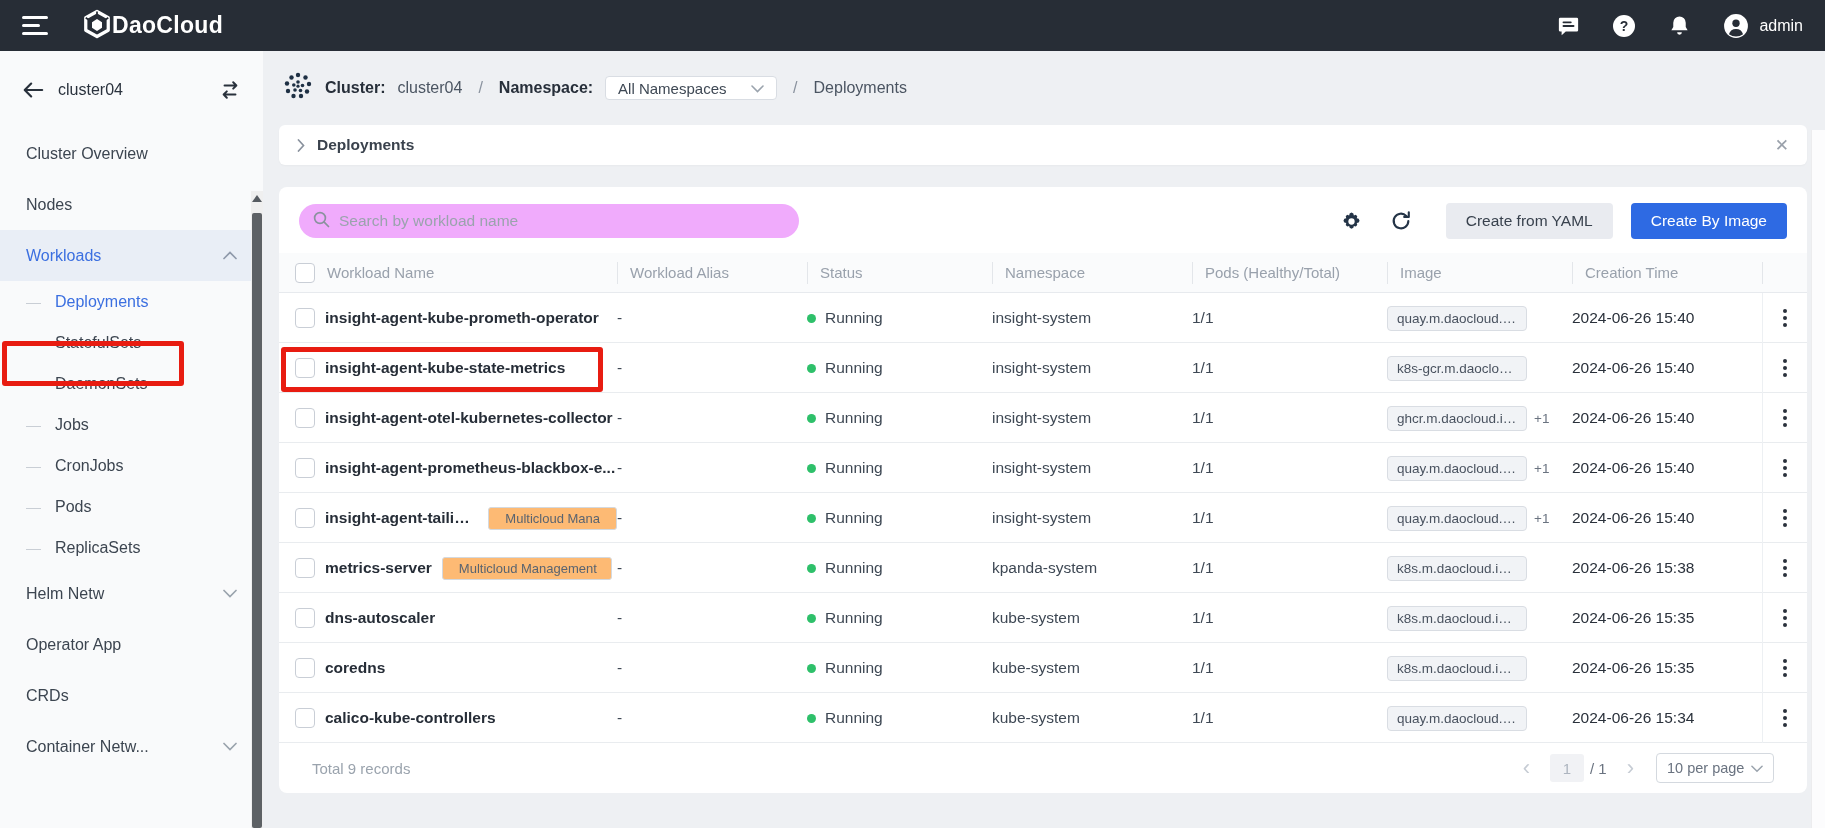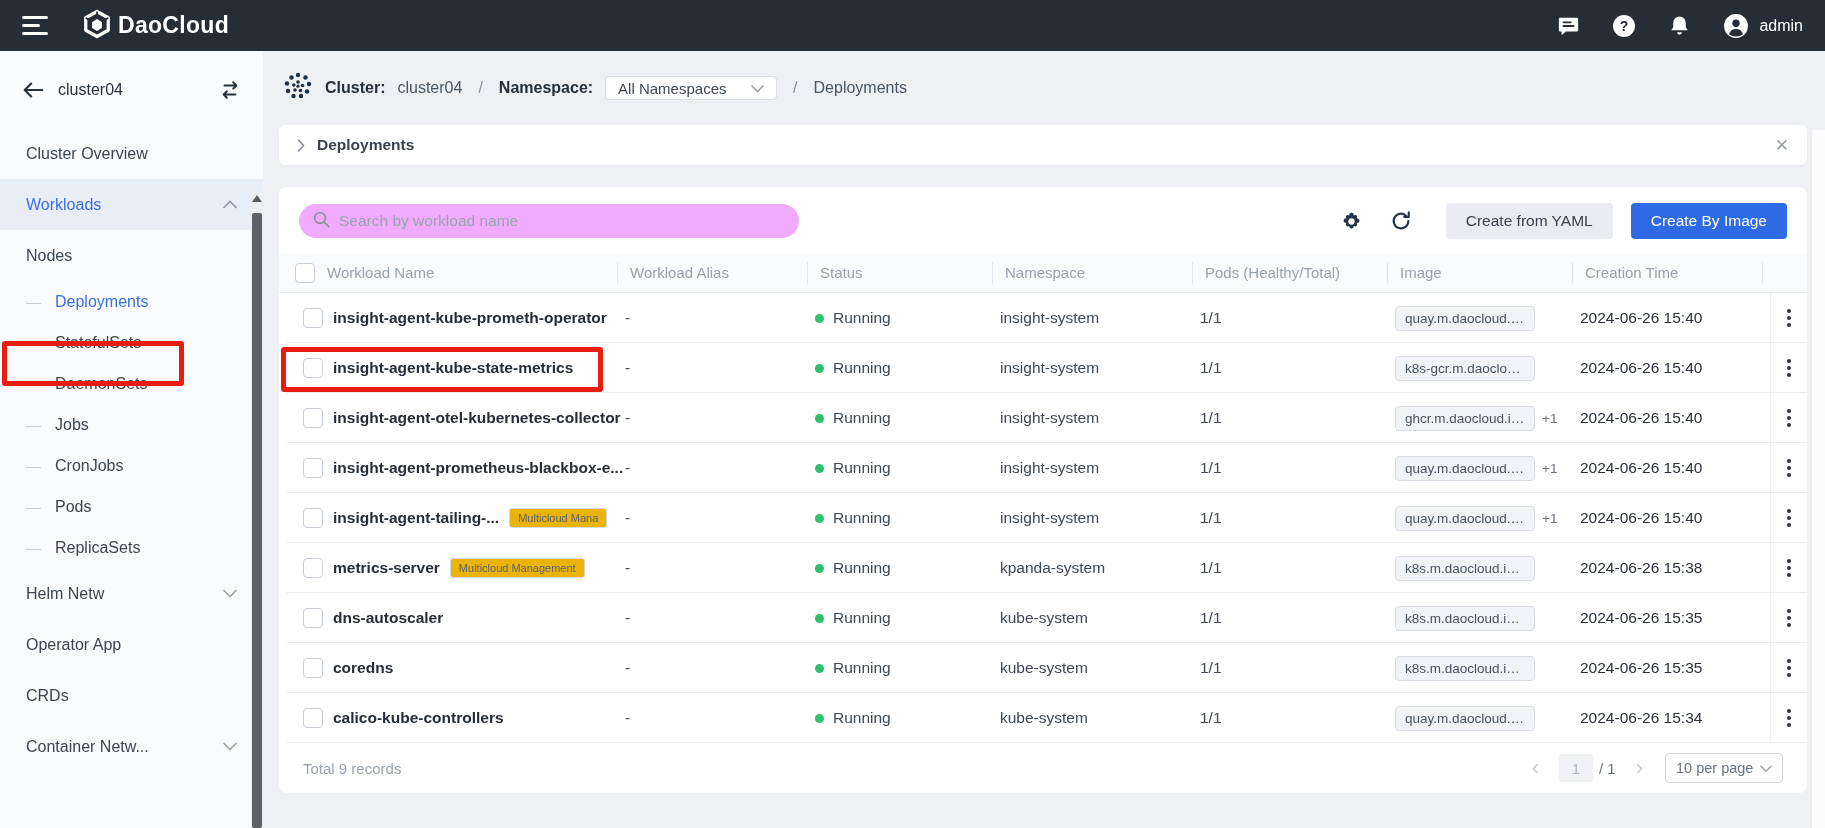--- a/index.html
+++ b/index.html
@@ -5,21 +5,21 @@
   * { margin:0; padding:0; box-sizing:border-box; }
   html,body { width:1825px; height:828px; overflow:hidden; }
   body { font-family:"Liberation Sans","DejaVu Sans",sans-serif; background:#eef0f3; color:#3e4854; }
   .page { position:relative; width:1825px; height:828px; }
 
   
   .topbar { height:51px; background:#272d36; display:flex; align-items:center; padding:0 22px; }
   .burger { width:26px; display:flex; flex-direction:column; gap:5px; cursor:pointer; margin-right:34px; }
   .burger span { height:3px; background:#fff; border-radius:2px; }
   .burger span:nth-child(2){ width:70%; }
-  .brand { display:flex; align-items:center; gap:6px; }
+  .brand { display:flex; align-items:center; gap:0; }
   .brand-name { color:#fff; font-size:23px; font-weight:bold; letter-spacing:.3px; }
   .top-spacer { flex:1; }
   .top-icons { display:flex; align-items:center; gap:32px; }
   .top-icons svg { display:block; }
   .admin-wrap { display:flex; align-items:center; gap:10px; }
   .admin-name { color:#fff; font-size:16px; }
 
   
   .body { display:flex; height:777px; }
   .sidebar { position:relative; width:263px; background:#f9fafb; flex:none; }
@@ -72,36 +72,36 @@
   .btn { height:36px; border:none; border-radius:4px; font-size:15.5px; padding:0 20px; cursor:pointer; font-family:inherit; }
   .btn.gray { background:#e9ebf0; color:#39424e; margin-right:18px; }
   .btn.blue { background:#2e6ae3; color:#fff; }
 
   
   .grid { display:grid; grid-template-columns:46px 292px 190px 185px 200px 195px 185px 190px 1fr; align-items:center; }
   .thead { height:40px; background:#fafbfc; border-bottom:1px solid #e7eaee; color:#99a1ac; font-size:15px; }
   .thead .hcell { padding-left:2px; height:22px; display:flex; align-items:center; }
   .thead .hcell.sep { border-left:1px solid #e3e6ea; padding-left:12px; }
   .cb { width:20px; height:20px; border:1.5px solid #c9ced6; border-radius:4px; background:#fff; margin-left:16px; cursor:pointer; }
-  .trow { height:50px; border-bottom:1px solid #e9ecef; font-size:15.5px;margin-left:8px; }
+  .trow { height:50px; border-bottom:1px solid #e9ecef; font-size:15.5px; }
   .trow:last-child { border-bottom:1px solid #e9ecef; }
   .cell { display:flex; align-items:center; min-width:0; }
   .cell.last { border-left:1px solid #edf0f3; height:50px; justify-content:center; }
   .thead .hlast { border-left:1px solid #e3e6ea; height:22px; }
   .wname { font-weight:bold; color:#262d37; white-space:nowrap; overflow:hidden; text-overflow:ellipsis; }
-  .tag { margin-left:10px; border:1px solid #d4d9df; background:#eab308; border-radius:3px; color:#5a6470; font-size:11px; padding:3px 8px; white-space:nowrap; flex:none; max-width:170px; overflow:hidden; }
+  .tag { margin-left:10px; border:1px solid #d4d9df; background:#fdba74; border-radius:3px; color:#5a6470; font-size:13px; padding:3px 16px; white-space:nowrap; flex:none; max-width:170px; overflow:hidden; }
   .dot { width:9px; height:9px; border-radius:50%; background:#2ec06a; margin-right:9px; flex:none; }
   .chip { border:1px solid #d9dde3; background:#f1f3f6; border-radius:4px; color:#49525f; font-size:13.5px; padding:4px 9px; max-width:140px; white-space:nowrap; overflow:hidden; text-overflow:ellipsis; }
   .plus { color:#6a7380; font-size:13.5px; margin-left:7px; }
   .time { color:#2a313b; }
   .kebab { display:flex; flex-direction:column; gap:3px; cursor:pointer; padding:4px; }
   .kebab i { width:4px; height:4px; border-radius:50%; background:#2a313b; }
 
   
-  .pager { height:50px; display:flex; align-items:center; padding:0 24px; }
+  .pager { height:50px; display:flex; align-items:center; padding:0 33px; }
   .total { color:#9aa3ad; font-size:15px; }
   .pg-sp { flex:1; }
   .pg-chev { color:#c6ccd4; font-size:22px; line-height:1; cursor:pointer; padding:0 6px; }
   .pg-box { width:34px; height:28px; background:#f1f2f5; border-radius:3px; color:#adb4bf; font-size:15px; display:flex; align-items:center; justify-content:center; margin:0 6px 0 14px; }
   .pg-total { color:#6a7380; font-size:15px; margin-right:14px; }
   .pp-select { width:118px; height:30px; background:#fff; border:1px solid #d4d9df; border-radius:4px; display:flex; align-items:center; padding:0 10px; margin-left:16px; cursor:pointer; }
   .pp-select .val { flex:1; color:#6a7380; font-size:14.5px; }
 
   
   .right-strip { position:absolute; right:0; top:130px; bottom:0; width:14px; background:#fcfcfd; border-left:1px solid #ececee; }
@@ -180,33 +180,33 @@
               <path d="M18 16 H5 M5 16 L8.5 12.5 M5 16 L8.5 19.5" stroke="#29313c" stroke-width="2.2" fill="none" stroke-linecap="round" stroke-linejoin="round"></path>
             </svg>
         </span>
       </div>
       <nav id="side-nav">
           <div class="side-item top">
 
     <span class="lbl">Cluster Overview</span>
 
   </div>
+          <div class="side-item top">
+
+    <span class="lbl">Nodes</span>
+
+  </div>
           <div class="side-item top active">
 
     <span class="lbl">Workloads</span>
     <span class="chev up">
       <svg width="14" height="9" viewBox="0 0 14 9">
                 <path d="M1 1.5 L7 7.5 L13 1.5" stroke="currentColor" stroke-width="1.7" fill="none" stroke-linecap="round"></path>
               </svg>
     </span>
-  </div>
-          <div class="side-item top">
-
-    <span class="lbl">Nodes</span>
-
   </div>
           <div class="side-item sub selected">
     <span class="dash">—</span>
     <span class="lbl">Deployments</span>
 
   </div>
           <div class="side-item sub">
     <span class="dash">—</span>
     <span class="lbl">StatefulSets</span>
 

